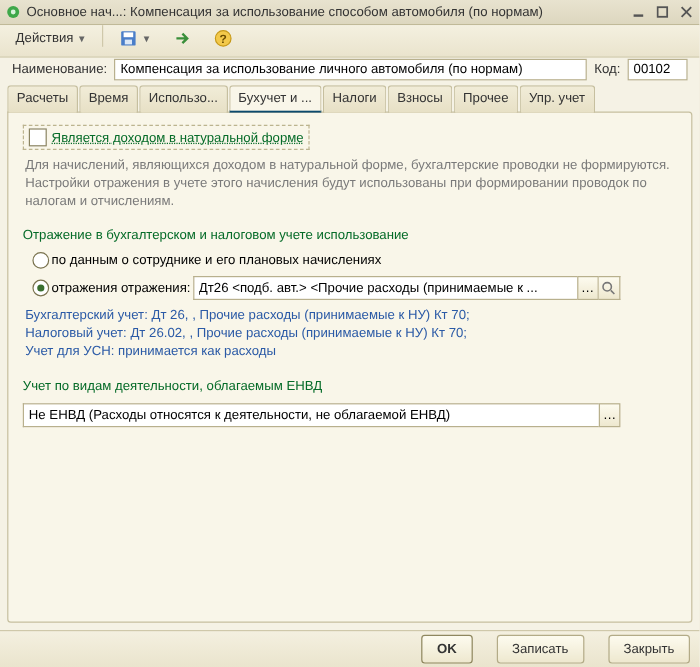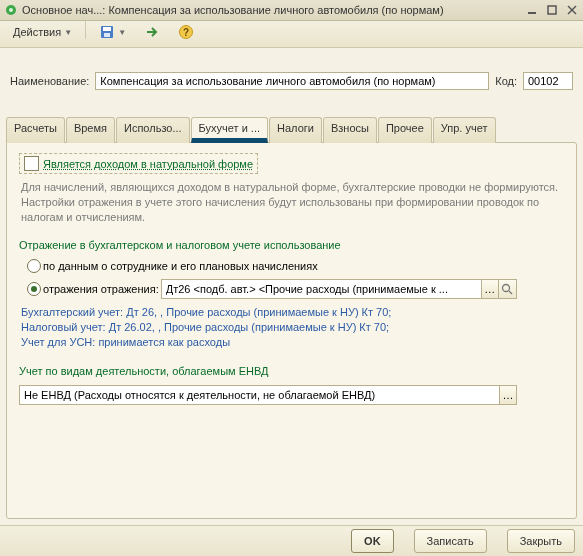--- a/index.html
+++ b/index.html
@@ -6,28 +6,28 @@
 .window{width:583px;height:556px;background:#f5f2e5;display:flex;flex-direction:column;box-sizing:border-box}
 .titlebar{height:20px;background:linear-gradient(#e8e3cf,#ddd7bf);display:flex;align-items:center;padding:0 4px;border-bottom:1px solid #c0b998}
 .titlebar .icon{width:14px;height:14px;margin-right:4px}
 .titlebar .title{flex:1;color:#333;font-size:11px;white-space:nowrap;overflow:hidden}
 .winbtns{display:flex;gap:6px}
 .winbtn{width:14px;height:14px;display:flex;align-items:center;justify-content:center;cursor:pointer;color:#444}
 .toolbar{height:26px;background:linear-gradient(#f4f0e0,#eae4cd);display:flex;align-items:flex-start;padding:0 6px;gap:4px;border-bottom:1px solid #cfc8aa}
 .tbtn{height:20px;padding:0 6px;display:flex;align-items:center;gap:3px;cursor:pointer;border:1px solid transparent;border-radius:2px;color:#333}
 .dd{font-size:8px;color:#666}
 .sep{width:1px;height:18px;background:#cfc8aa;margin:0 2px}
-.formrow{display:flex;align-items:center;padding:24px 10px;gap:6px}
+.formrow{display:flex;align-items:center;padding:1px 10px;gap:6px}
 .lbl{color:#333}
 input.field{border:1px solid #b8b08d;background:#fff;height:18px;padding:1px 4px;font:inherit;box-sizing:border-box}
 .name-field{flex:1;width:320px}
 .code-field{width:50px}
 .tabs{display:flex;padding:0 6px;margin-top:2px}
 .tab{padding:4px 7px;border:1px solid #c6bf9f;border-bottom:none;background:linear-gradient(#f1ecd8,#e7e0c5);margin-right:1px;border-radius:3px 3px 0 0;cursor:pointer;color:#333;position:relative;top:1px}
-.tab.active{background:#f9f6e9;border-bottom:5px solid #0c4a6e;font-weight:normal;z-index:2}
+.tab.active{background:#f9f6e9;border-bottom:2px solid #0c4a6e;font-weight:normal;z-index:2}
 .tabpage{flex:1;margin:0 6px 6px 6px;border:1px solid #c6bf9f;background:#f9f6e9;padding:10px 12px;border-radius:0 3px 3px 3px;overflow:hidden}
 .chk{width:13px;height:13px;border:1px solid #8a8360;background:#fff}
 .chklabel{color:#056b28;text-decoration:underline dotted;cursor:pointer}
 .chkwrap{border:1px dashed #bcb48f;padding:2px 4px;display:inline-flex;align-items:center;gap:4px}
 .hint{color:#7a7a7a;margin:6px 2px 14px 2px;line-height:1.35}
 .section{color:#056b28;margin:10px 0 8px 0}
 .radio-row{display:flex;align-items:center;gap:2px;margin:4px 0 6px 8px}
 .radio{width:12px;height:12px;border:1px solid #7a734f;border-radius:50%;background:#fff;display:flex;align-items:center;justify-content:center}
 .radio.sel::after{content:"";width:6px;height:6px;border-radius:50%;background:#3a6f2f}
 .combo{display:flex;align-items:center}
@@ -45,21 +45,21 @@
 <body>
 <div class="window">
 
 <div class="titlebar">
   <span class="icon">
     <svg width="14" height="14">
           <circle cx="7" cy="7" r="5" fill="#3fa84a"></circle>
           <circle cx="7" cy="7" r="2" fill="#d9f3dc"></circle>
         </svg>
   </span>
-  <span class="title">Основное нач...: Компенсация за использование личного автомобиля (по нормам)</span>
+  <span class="title">Основное нач...: Компенсация за использование способом автомобиля (по нормам)</span>
   <div class="winbtns">
     <span class="winbtn">
           <svg width="10" height="10">
             <rect x="1" y="7" width="8" height="2" fill="#555"></rect>
           </svg>
         </span>
     <span class="winbtn">
           <svg width="10" height="10">
             <rect x="1" y="1" width="8" height="8" fill="none" stroke="#555" stroke-width="1.5"></rect>
           </svg>

